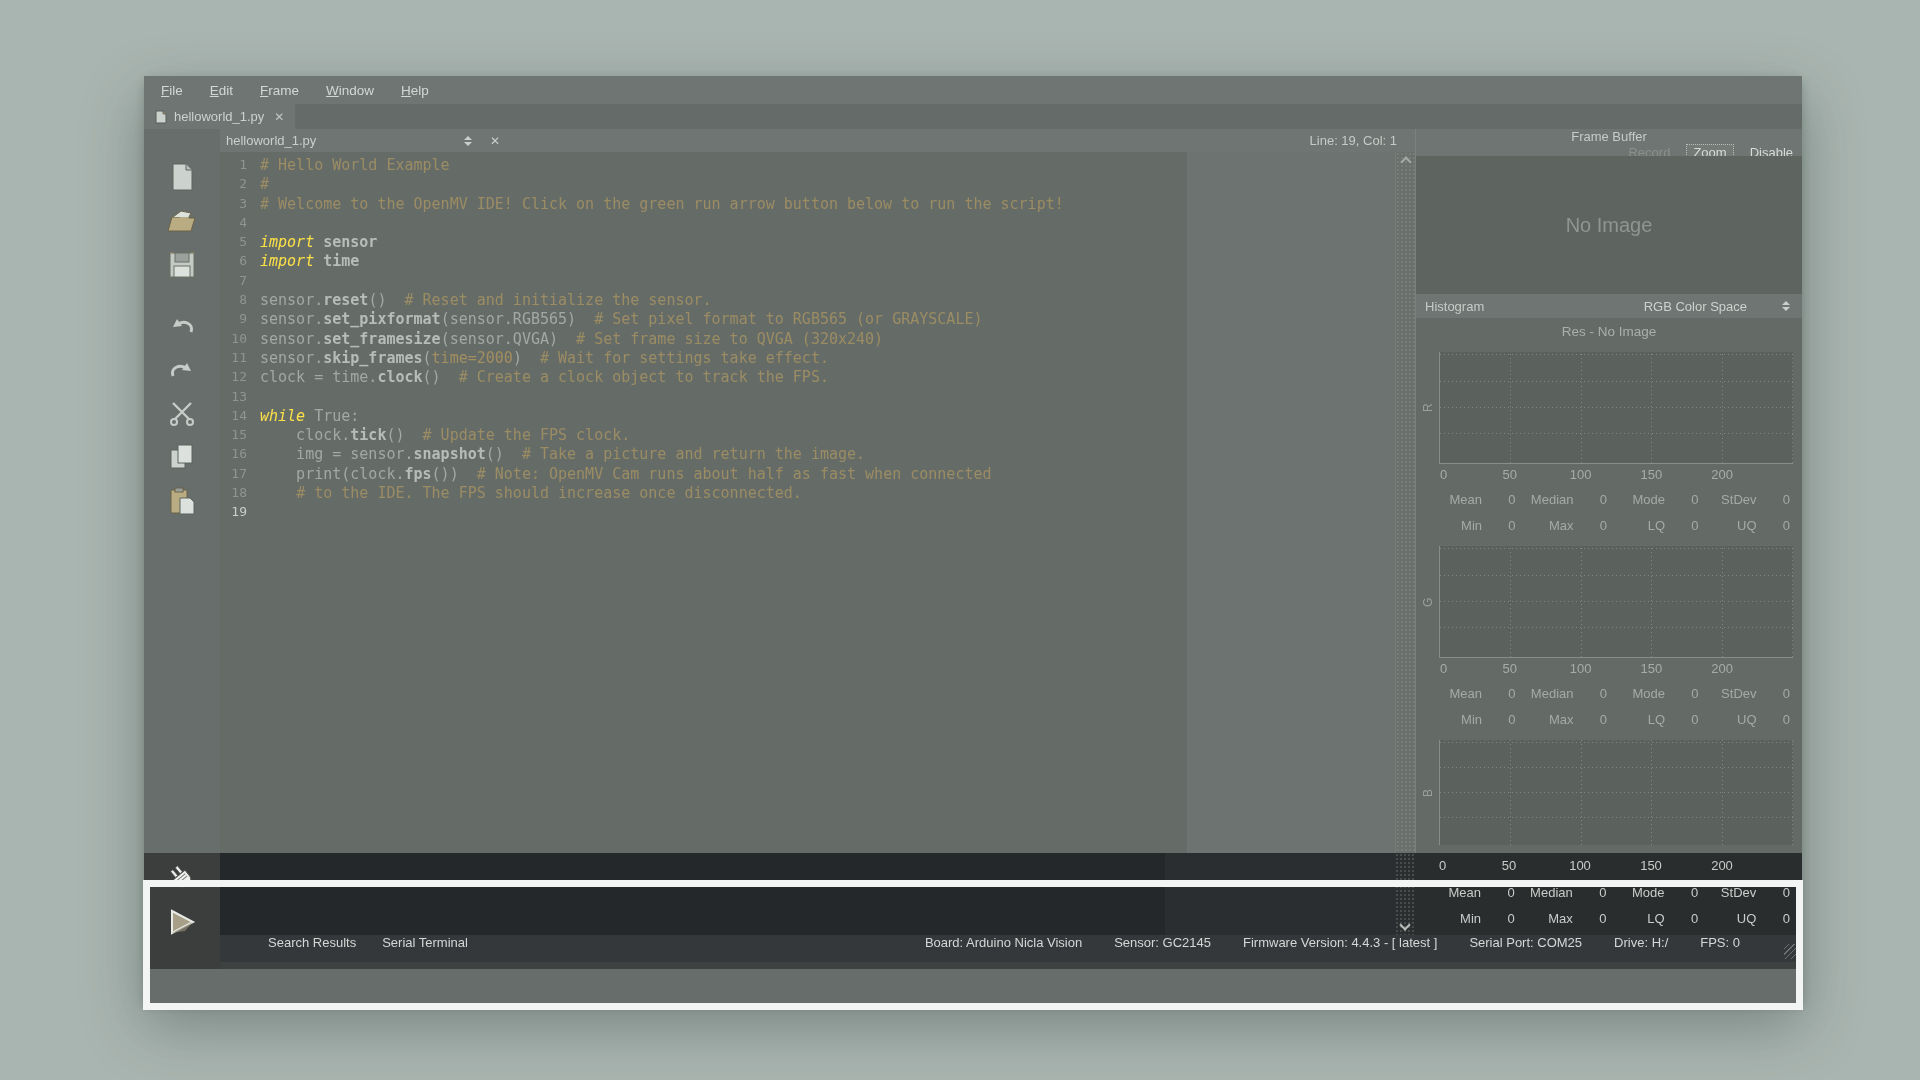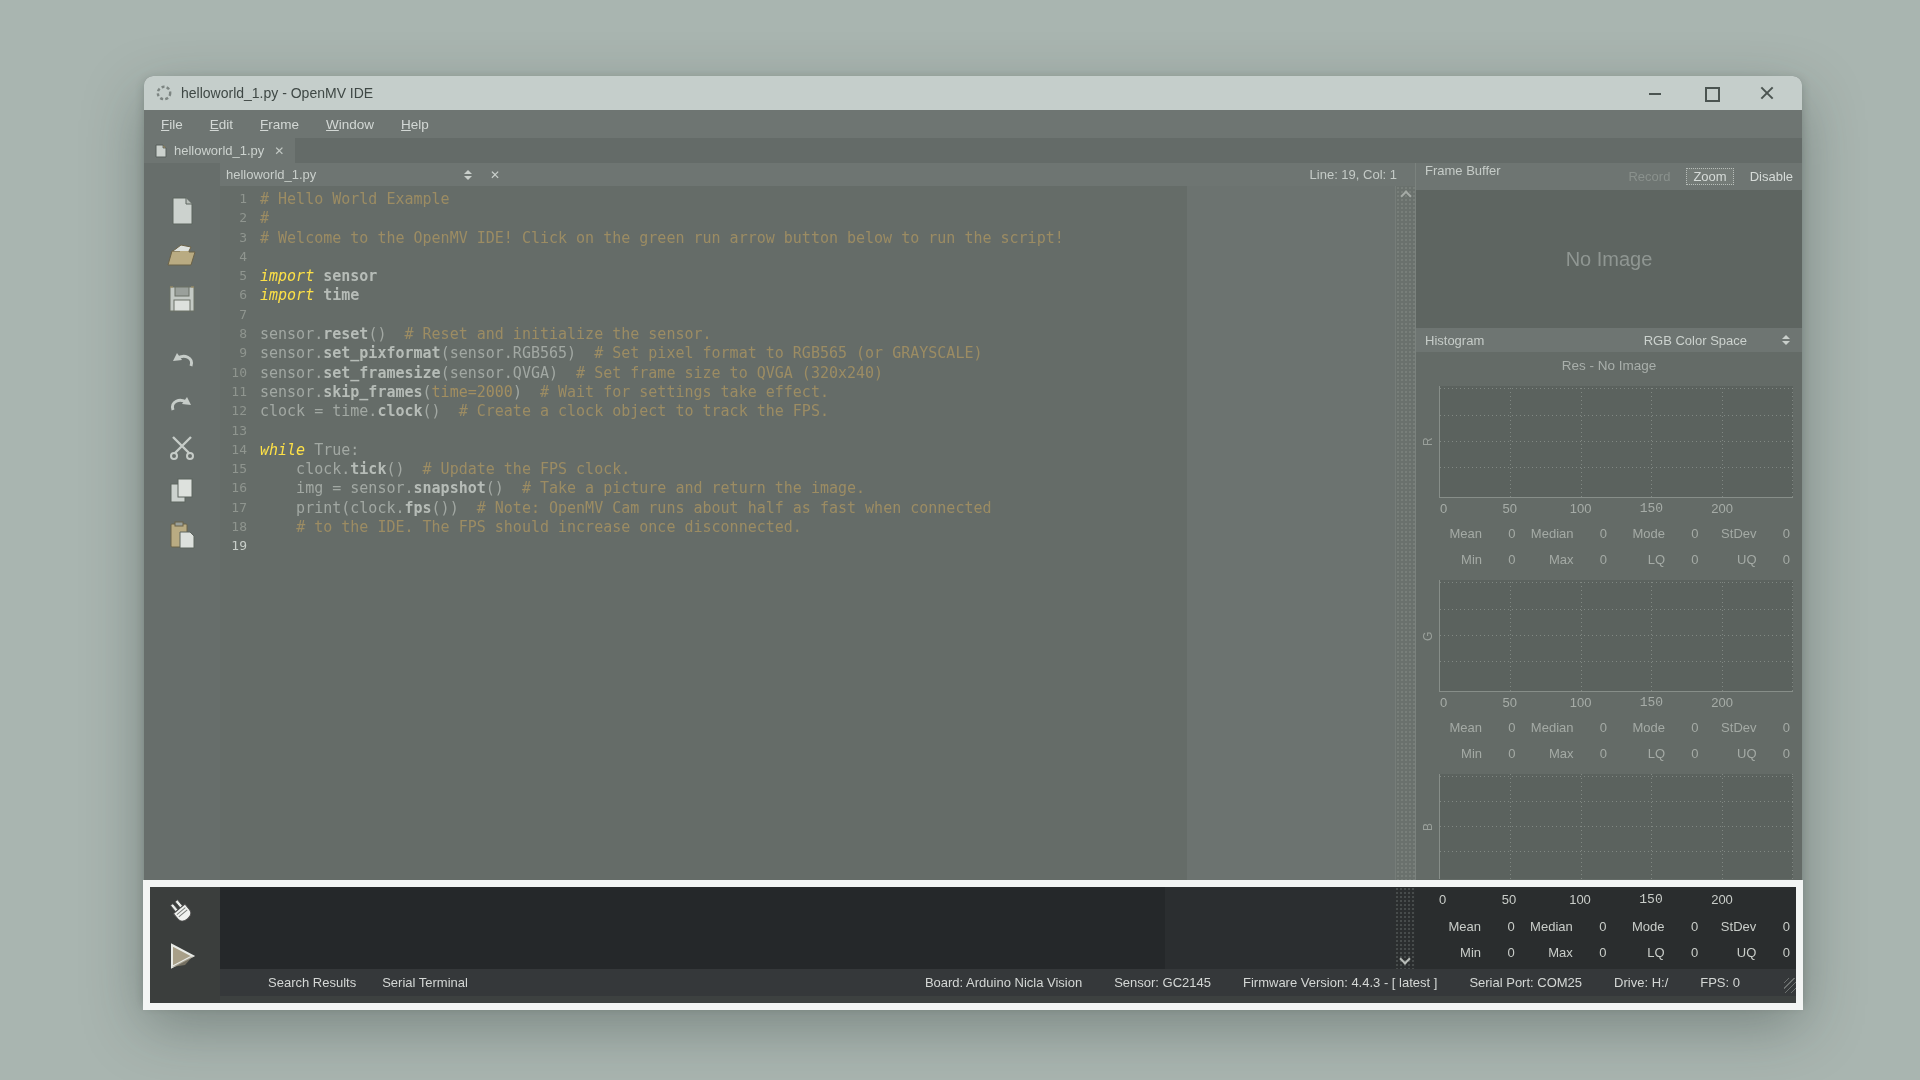--- a/index.html
+++ b/index.html
@@ -68,22 +68,22 @@
 
   .scrollcol { width:20px; background:#6a716d; border-left:1px solid #767d79;
                display:flex; flex-direction:column; align-items:center; padding-top:6px; position:relative;
                background-image:radial-gradient(circle, rgba(130,137,132,.55) .8px, transparent 1px);
                background-size:4px 4px; }
   .chev-up { width:8px; height:8px; border-left:2px solid #a5aba6; border-top:2px solid #a5aba6; transform:rotate(45deg); }
 
   
   .right { width:387px; border-left:1px solid #7b827e; display:flex; flex-direction:column;
            background:#646b67; font-size:13px; }
-  .panel-header { height:27px; background:#6e7572; display:flex; 
-                  padding:0 9px; color:#c6ccc8; }
+  .panel-header { height:27px; background:#6e7572; display:flex; align-items:center;
+                  padding:0 9px; color:#c6ccc8;flex-direction:column; }
   .fb-btns { margin-left:auto; display:flex; align-items:center; gap:16px; }
   .fb-btn { color:#d6dbd8; }
   .fb-btn.disabled { color:#8a918d; }
   .fb-btn.checked { border:1px dotted #b7bdb9; background:#747b77; padding:0 6px; }
   .fb-view { height:138px; background:#5e6561; display:flex; align-items:center; justify-content:center; }
   .no-image { color:#8f9692; font-size:20px; }
   .hist-header { height:24px; background:#6e7572; display:flex; align-items:center; padding:0 9px; color:#c6ccc8; }
   .color-space { margin-left:auto; margin-right:46px; color:#ccd2ce; }
   .hist-updown { position:absolute; right:8px; }
   .res-row { height:26px; display:flex; align-items:center; justify-content:center; color:#a9afab; font-size:13.5px; }
@@ -106,21 +106,21 @@
             repeating-linear-gradient(0deg, rgba(141,148,143,.75) 0 1px, transparent 1px 4px);
           background-size:100% 1px,100% 1px,100% 1px,100% 1px,1px 100%,1px 100%,1px 100%,1px 100%,1px 100%;
           background-position:0 2%,0 26%,0 50%,0 74%,20% 0,40% 0,60% 0,80% 0,100% 0;
           background-repeat:no-repeat; }
   .plot.cut { border-bottom:none; }
   .ticks-row { position:relative; height:22px; margin:0 9px 0 23px; color:#a6aca7; font-size:13px; }
   .ticks-row span { position:absolute; top:3px; transform:translateX(-50%); }
   .ticks-row span:nth-of-type(1) { left:1px; transform:none; }
   .ticks-row span:nth-of-type(2) { left:20%; }
   .ticks-row span:nth-of-type(3) { left:40%; }
-  .ticks-row span:nth-of-type(4) { left:60%;font-family:Liberation Mono, monospace; }
+  .ticks-row span:nth-of-type(4) { left:60%; }
   .ticks-row span:nth-of-type(5) { left:80%; }
   .stats-row { display:grid; grid-template-columns:repeat(4,1fr); height:26px; align-items:center;
                padding:0 12px 0 8px; color:#a4aaa5; font-size:13px;text-align:right; }
   .stat { display:grid; grid-template-columns:58px auto; }
 
   
   .bottom { height:116px; display:flex; background:#2a2d2e; }
   .b-icons { width:76px; background:#3b3e3d; display:flex; flex-direction:column; align-items:center;
              padding-top:8px; gap:10px; }
   .b-main { flex:1; display:flex; flex-direction:column; min-width:0; }
@@ -128,53 +128,40 @@
   .terminal { flex:1; background:#25282a; position:relative; }
   .terminal-tint { position:absolute; left:945px; right:0; top:0; bottom:0; background:#2b2e30; }
   .b-scroll { width:20px; background:#2b2e2f; display:flex; flex-direction:column; justify-content:flex-end;
               align-items:center; padding-bottom:6px;
               background-image:radial-gradient(circle, rgba(90,96,94,.6) .8px, transparent 1px);
               background-size:4px 4px; }
   .chev-dn { width:8px; height:8px; border-right:2px solid #b9bdb9; border-bottom:2px solid #b9bdb9; transform:rotate(45deg); }
   .b-hist { width:387px; background:#2a2d2e; display:flex; flex-direction:column; padding-top:2px; }
   .b-hist .ticks-row { color:#c9cdc9; height:24px; }
   .b-hist .stats-row { color:#c9cdc9; }
-  .b-statusbar { height:27px; background:#35383a; display:flex; align-items:center;
+  .b-statusbar { height:27px; background:#35383a; display:flex; 
                  color:#d4d7d5; font-size:13px; position:relative;gap:31px; }
   .b-tabs { display:flex; gap:26px; padding-left:48px; }
   .status-items { margin-left:auto; display:flex; gap:32px; padding-right:62px; }
   .grip { position:absolute; right:3px; bottom:3px; width:15px; height:15px;
           background:repeating-linear-gradient(135deg, transparent 0 3px, #6d7170 3px 4px); }
   .b-strip { flex:1; background:#3d4140; }
 
   .hl-frame { position:absolute; left:143px; top:880px; width:1660px; height:130px;
               border:7px solid #f3f5f4; z-index:5; pointer-events:none; }
 
   svg { display:block; }
 </style>
 </head>
 <body>
 
 <div class="canvas">
 
   <div class="window">
 
-    <div class="titlebar">
-      <span>
-        <svg width="16" height="16" viewBox="0 0 16 16">
-            <circle cx="8" cy="8" r="6.2" fill="none" stroke="#7d8582" stroke-width="2.4" stroke-dasharray="3 2.2"></circle>
-          </svg>
-      </span>
-      <span>helloworld_1.py - OpenMV IDE</span>
-      <span class="win-controls">
-        <span class="wc wc-min"></span>
-        <span class="wc wc-max"></span>
-        <span class="wc wc-close"></span>
-      </span>
-    </div>
 
     <div class="menubar">
 
     <span class="menu-item">File</span>
         <span class="menu-item">Edit</span>
         <span class="menu-item">Frame</span>
         <span class="menu-item">Window</span>
         <span class="menu-item">Help</span>
       </div>
 

